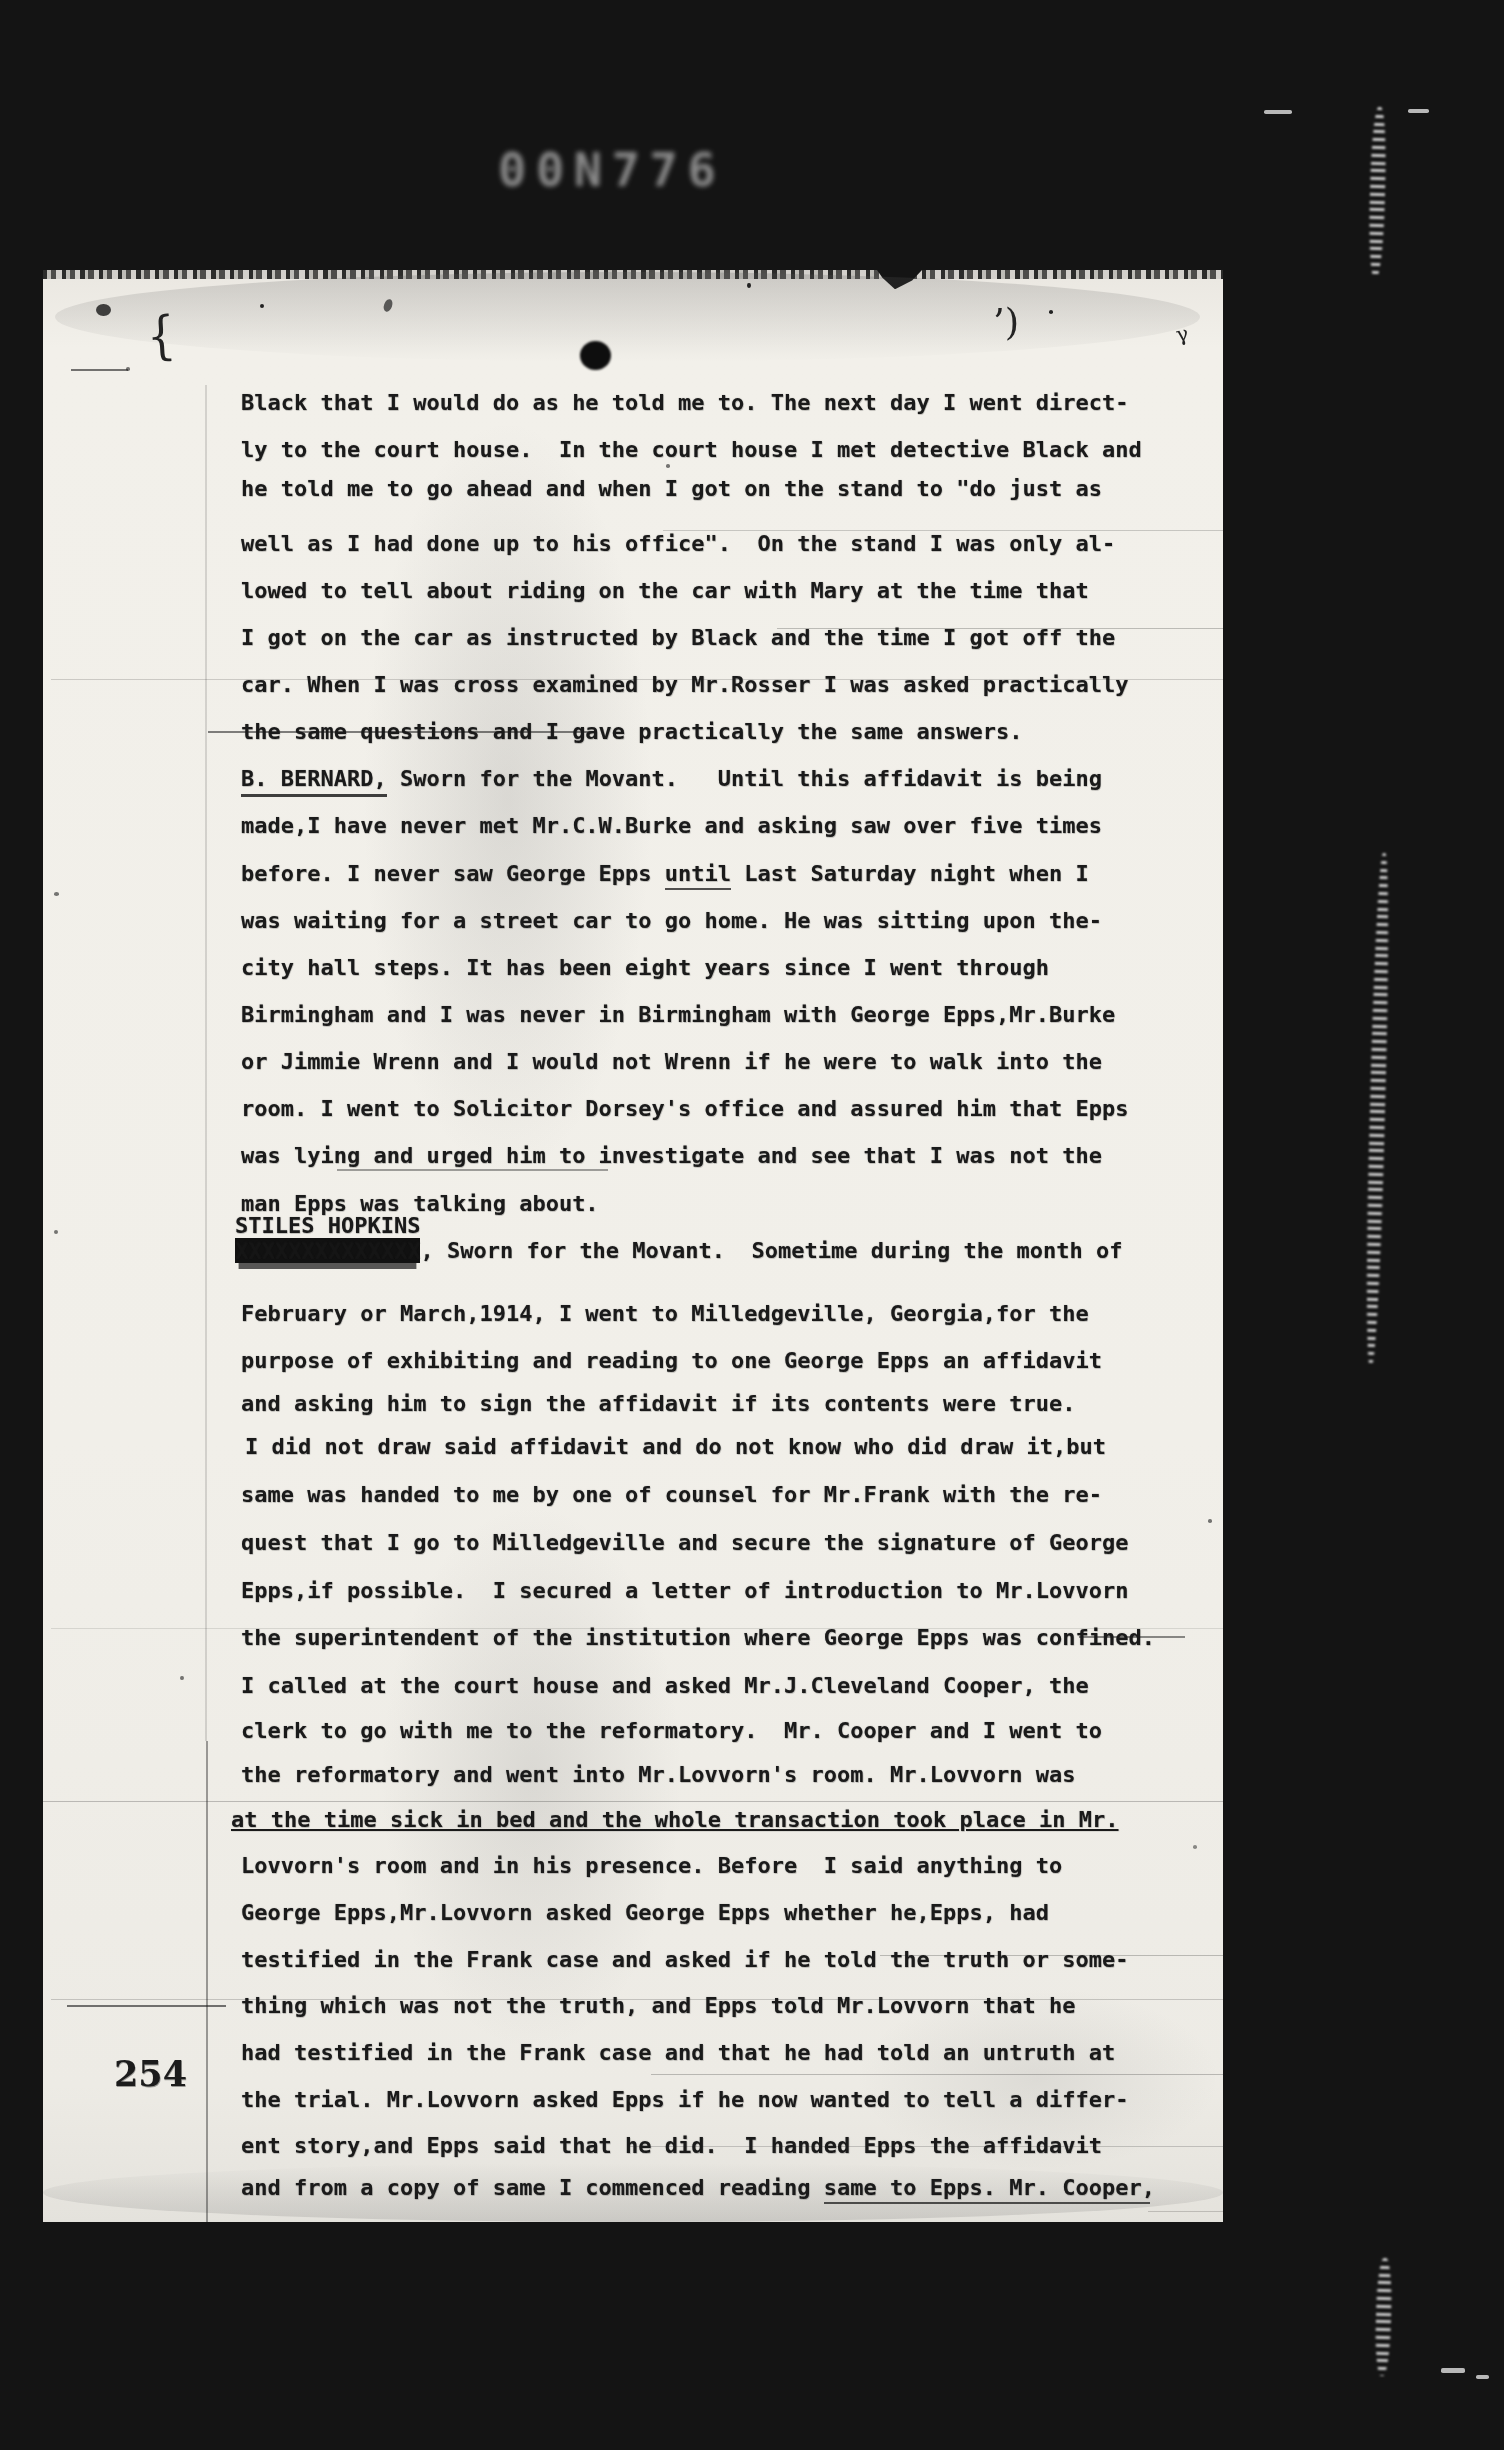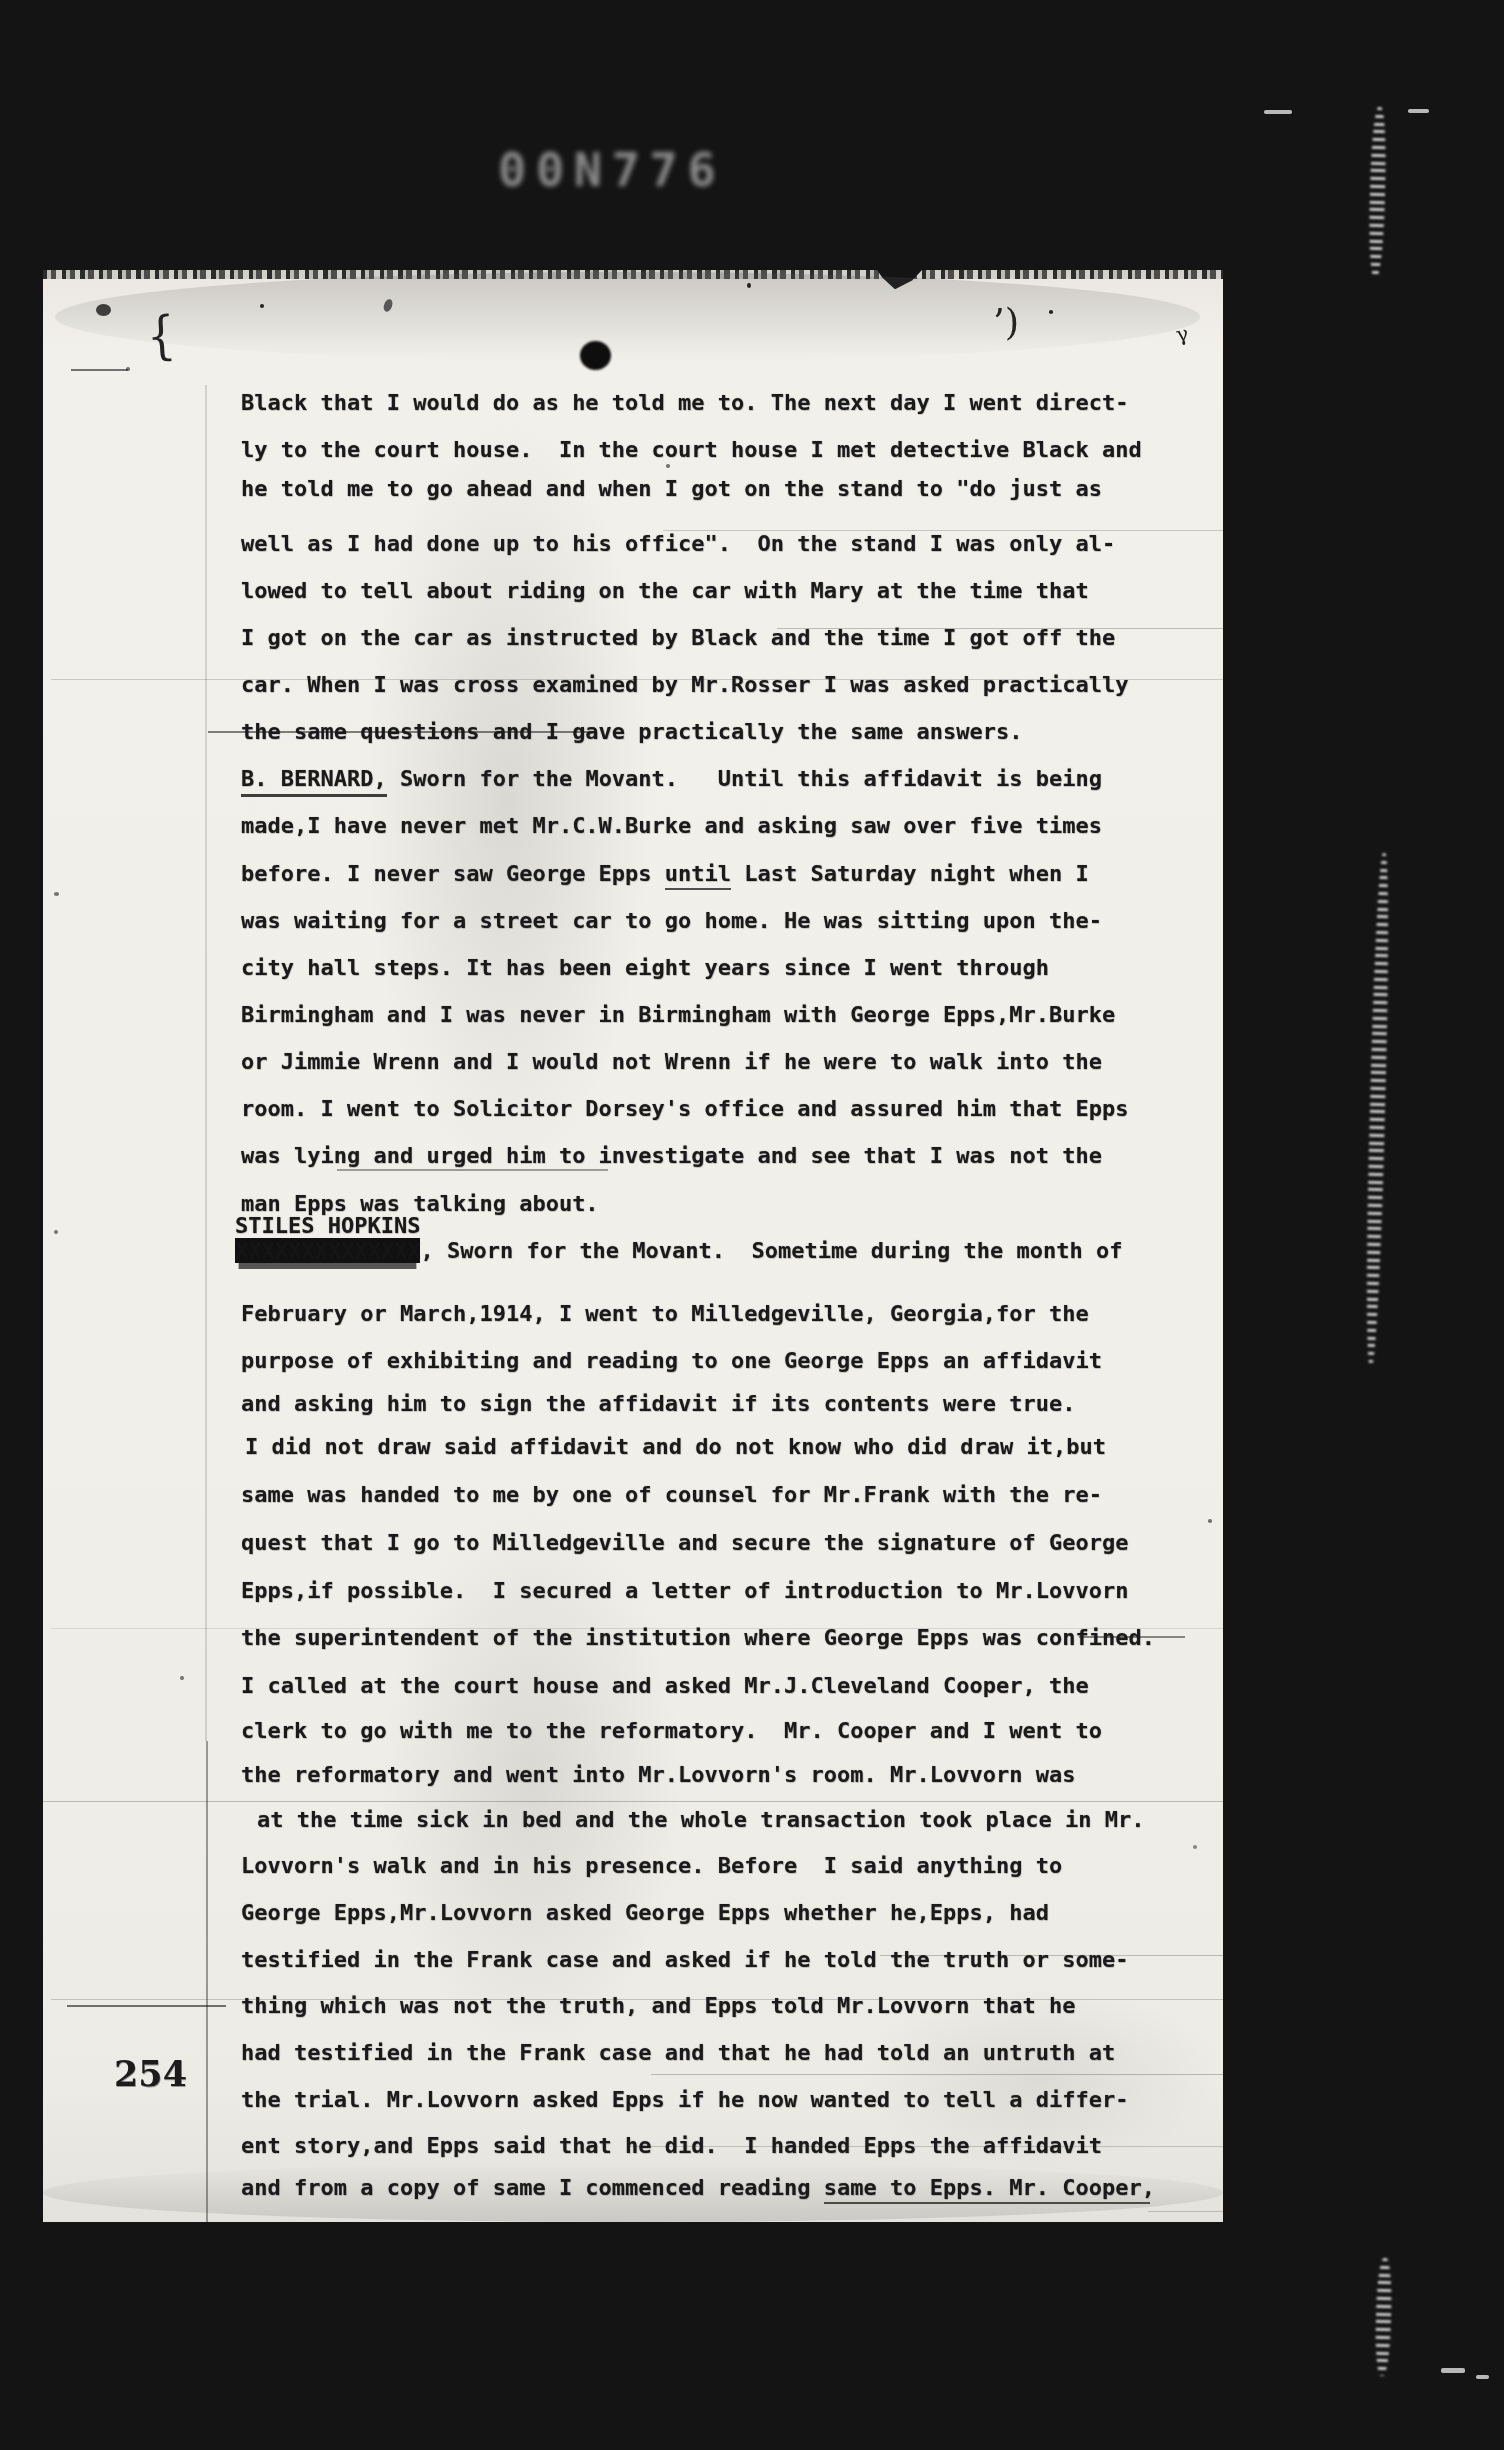--- a/index.html
+++ b/index.html
@@ -128,22 +128,22 @@
         <div class="tline" style="top: 1067px; left: 198px;"><span>purpose of exhibiting and reading to one George Epps an affidavit</span></div>
         <div class="tline" style="top: 1110px; left: 198px;"><span>and asking him to sign the affidavit if its contents were true.</span></div>
         <div class="tline" style="top: 1153px; left: 202px;"><span>I did not draw said affidavit and do not know who did draw it,but</span></div>
         <div class="tline" style="top: 1201px; left: 198px;"><span>same was handed to me by one of counsel for Mr.Frank with the re-</span></div>
         <div class="tline" style="top: 1249px; left: 198px;"><span>quest that I go to Milledgeville and secure the signature of George</span></div>
         <div class="tline" style="top: 1297px; left: 198px;"><span>Epps,if possible.  I secured a letter of introduction to Mr.Lovvorn</span></div>
         <div class="tline" style="top: 1344px; left: 198px;"><span>the superintendent of the institution where George Epps was confined.</span></div>
         <div class="tline" style="top: 1392px; left: 198px;"><span>I called at the court house and asked Mr.J.Cleveland Cooper, the</span></div>
         <div class="tline" style="top: 1437px; left: 198px;"><span>clerk to go with me to the reformatory.  Mr. Cooper and I went to</span></div>
         <div class="tline" style="top: 1481px; left: 198px;"><span>the reformatory and went into Mr.Lovvorn's room. Mr.Lovvorn was</span></div>
-        <div class="tline" style="top: 1526px; left: 214px;"><span>at the time sick in bed and the whole transaction took place in Mr.</span></div>
-        <div class="tline" style="top: 1572px; left: 198px;"><span>Lovvorn's walk and in his presence. Before  I said anything to</span></div>
+        <div class="tline" style="top: 1526px; left: 188px; text-decoration: underline;"><span>at the time sick in bed and the whole transaction took place in Mr.</span></div>
+        <div class="tline" style="top: 1572px; left: 198px;"><span>Lovvorn's room and in his presence. Before  I said anything to</span></div>
         <div class="tline" style="top: 1619px; left: 198px;"><span>George Epps,Mr.Lovvorn asked George Epps whether he,Epps, had</span></div>
         <div class="tline" style="top: 1666px; left: 198px;"><span>testified in the Frank case and asked if he told the truth or some-</span></div>
         <div class="tline" style="top: 1712px; left: 198px;"><span>thing which was not the truth, and Epps told Mr.Lovvorn that he</span></div>
         <div class="tline" style="top: 1759px; left: 198px;"><span>had testified in the Frank case and that he had told an untruth at</span></div>
         <div class="tline" style="top: 1806px; left: 198px;"><span>the trial. Mr.Lovvorn asked Epps if he now wanted to tell a differ-</span></div>
         <div class="tline" style="top: 1852px; left: 198px;"><span>ent story,and Epps said that he did.  I handed Epps the affidavit</span></div>
         <div class="tline" style="top: 1894px; left: 198px;"><span>and from a copy of same I commenced reading same to Epps. Mr. Cooper,</span></div>
       </div>
 
     <div class="pageno">254</div>

